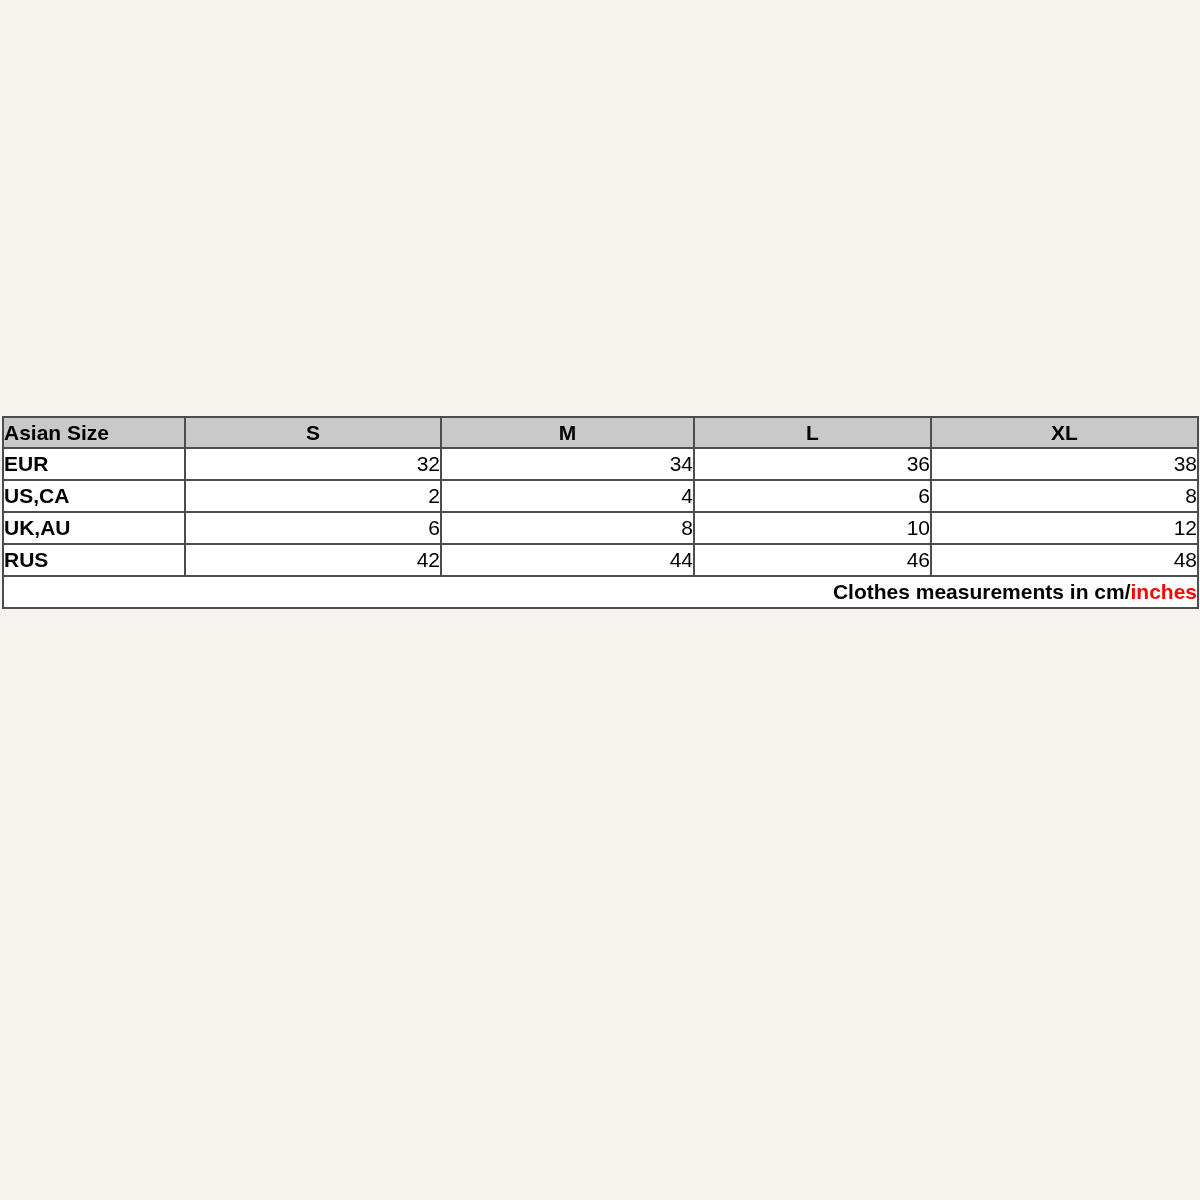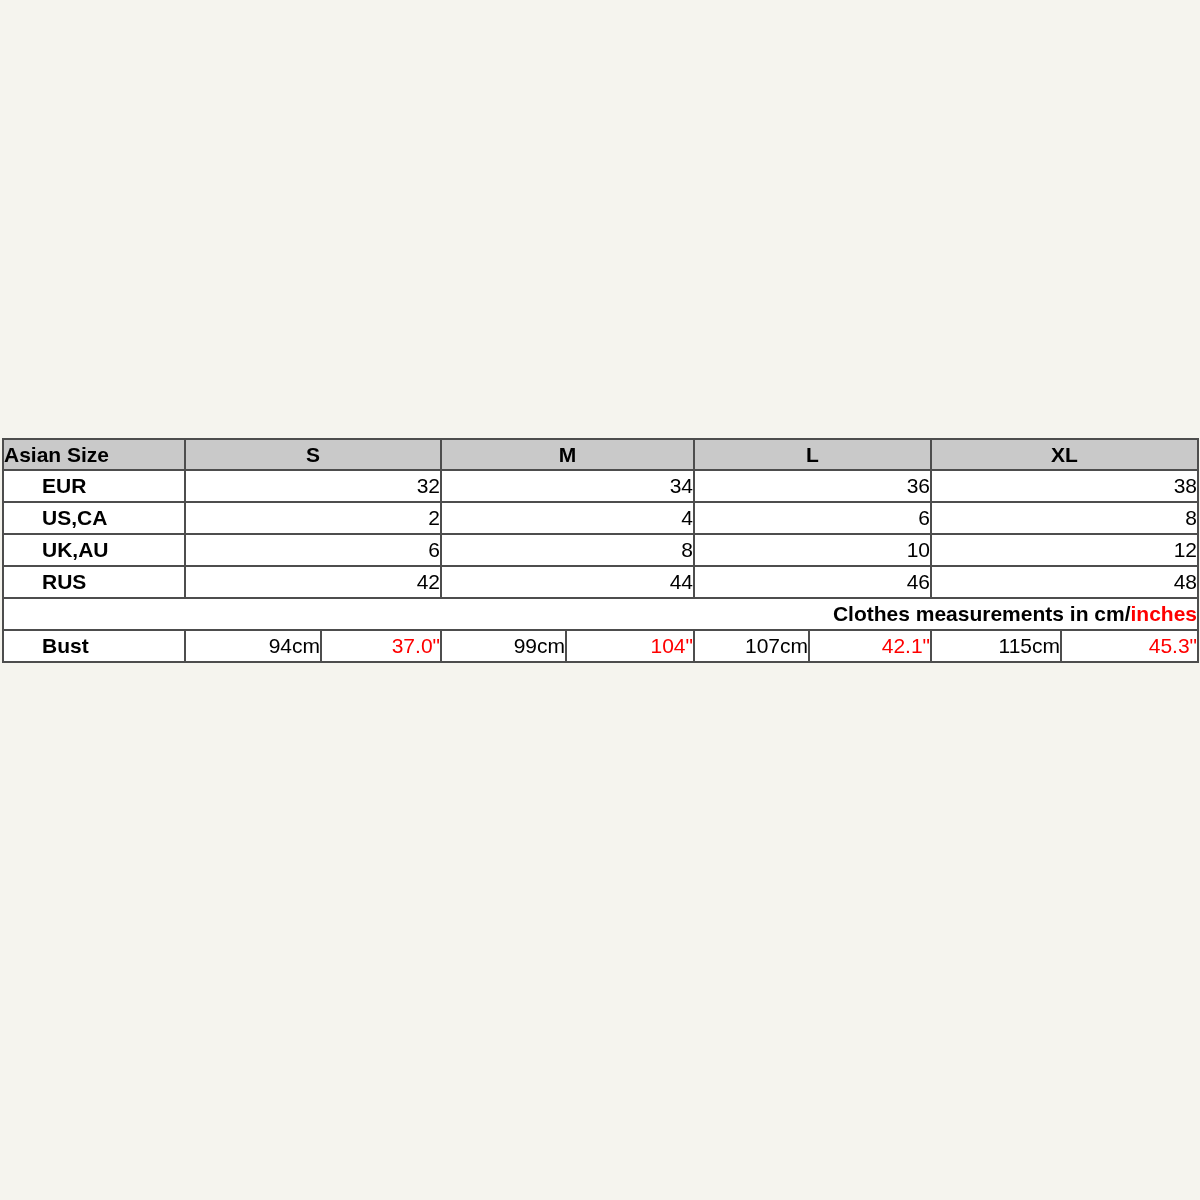--- a/index.html
+++ b/index.html
@@ -9,21 +9,21 @@
   body {
     width: 1200px;
     height: 1200px;
     background: #f5f4ee;
     font-family: "Liberation Sans", sans-serif;
     color: #000000;
     position: relative;
   }
   .table-wrap {
     position: absolute;
-    top: 438px;
+    top: 416px;
     left: 2px;
   }
   table.size-chart {
     border-collapse: collapse;
     table-layout: fixed;
     width: 1195px;
     background: #ffffff;
     font-size: 21px;
   }
   table.size-chart th,
@@ -34,21 +34,20 @@
     white-space: nowrap;
     vertical-align: middle;
   }
   tr.header-row th {
     background: #c9c9c9;
     height: 29px;
     font-weight: bold;
   }
   table.size-chart td {
     height: 30px;
-    padding-left: 38px;
   }
   .lbl {
     text-align: left;
     font-weight: bold;
     padding-left: 5px;
   }
   .val {
     text-align: right;
     font-weight: normal;
   }
@@ -118,26 +117,15 @@
       <td class="val" colspan="2">46</td>
       <td class="val" colspan="2">48</td>
     </tr>
 
     <tr>
       <td class="section" colspan="9">
         <span>Clothes measurements in cm/</span><span class="red">inches</span>
       </td>
     </tr>
 
-    <tr>
-      <td class="lbl">Bust</td>
-      <td class="val">94cm</td>
-      <td class="val red">37.0"</td>
-      <td class="val">99cm</td>
-      <td class="val red">104"</td>
-      <td class="val">107cm</td>
-      <td class="val red">42.1"</td>
-      <td class="val">115cm</td>
-      <td class="val red">45.3"</td>
-    </tr>
   </tbody>
     </table>
 </div>
 
 </body></html>

